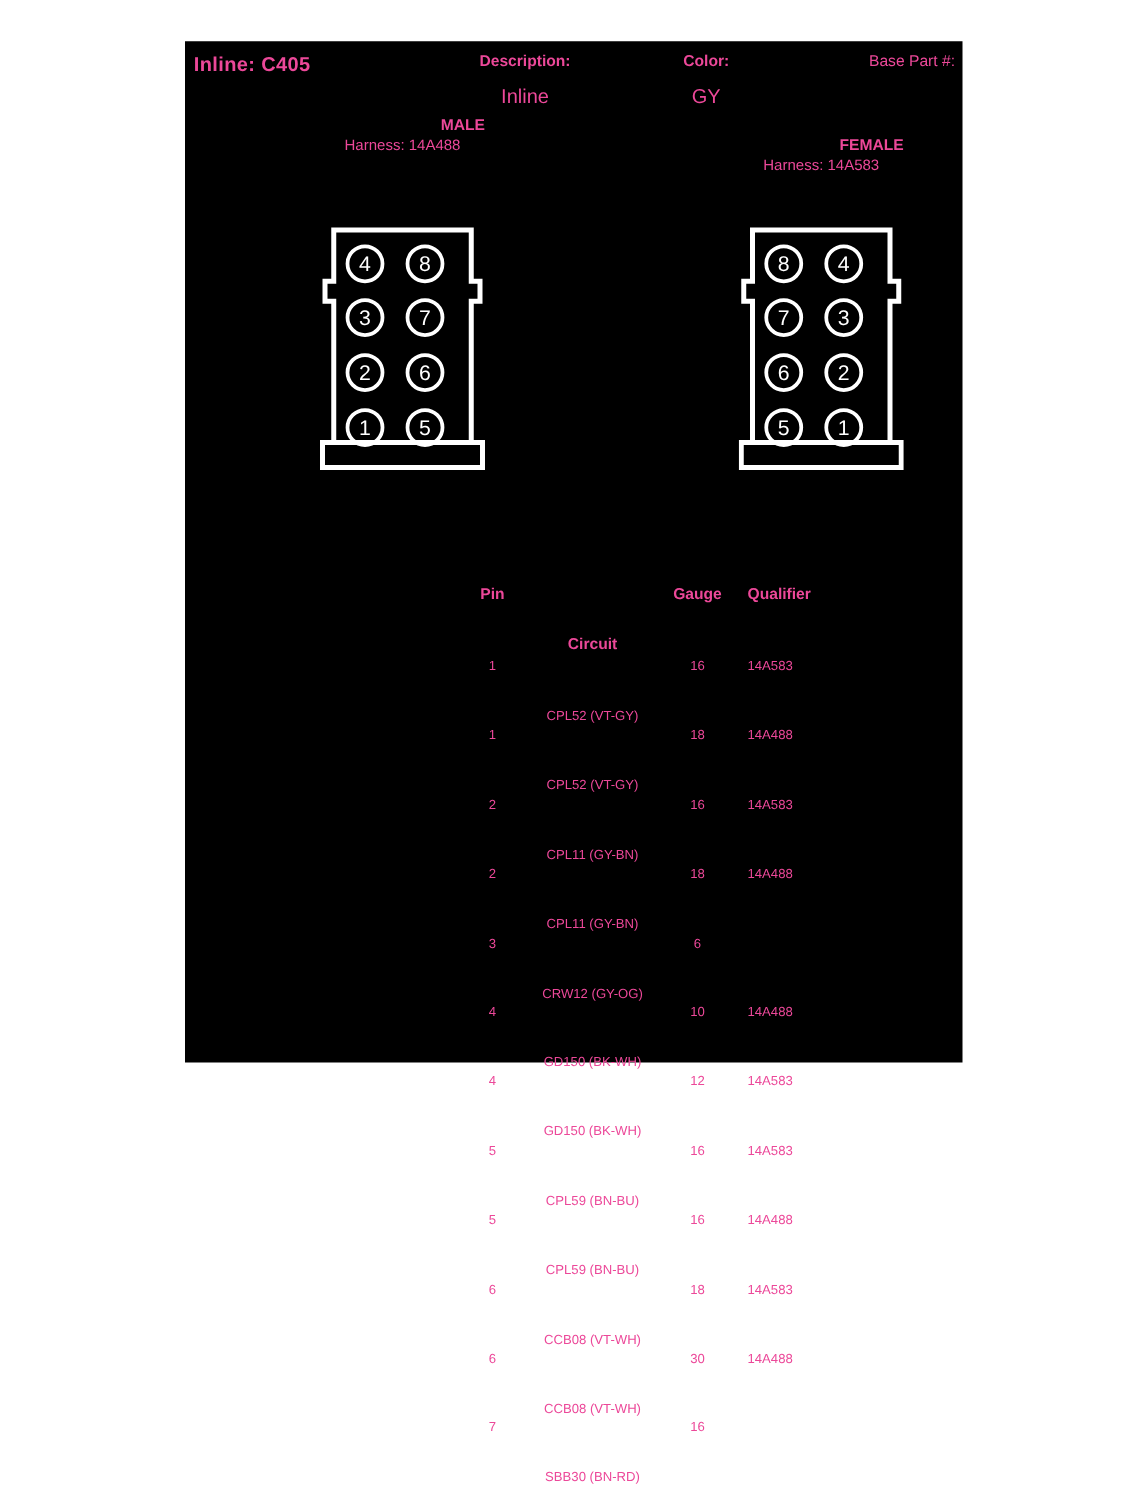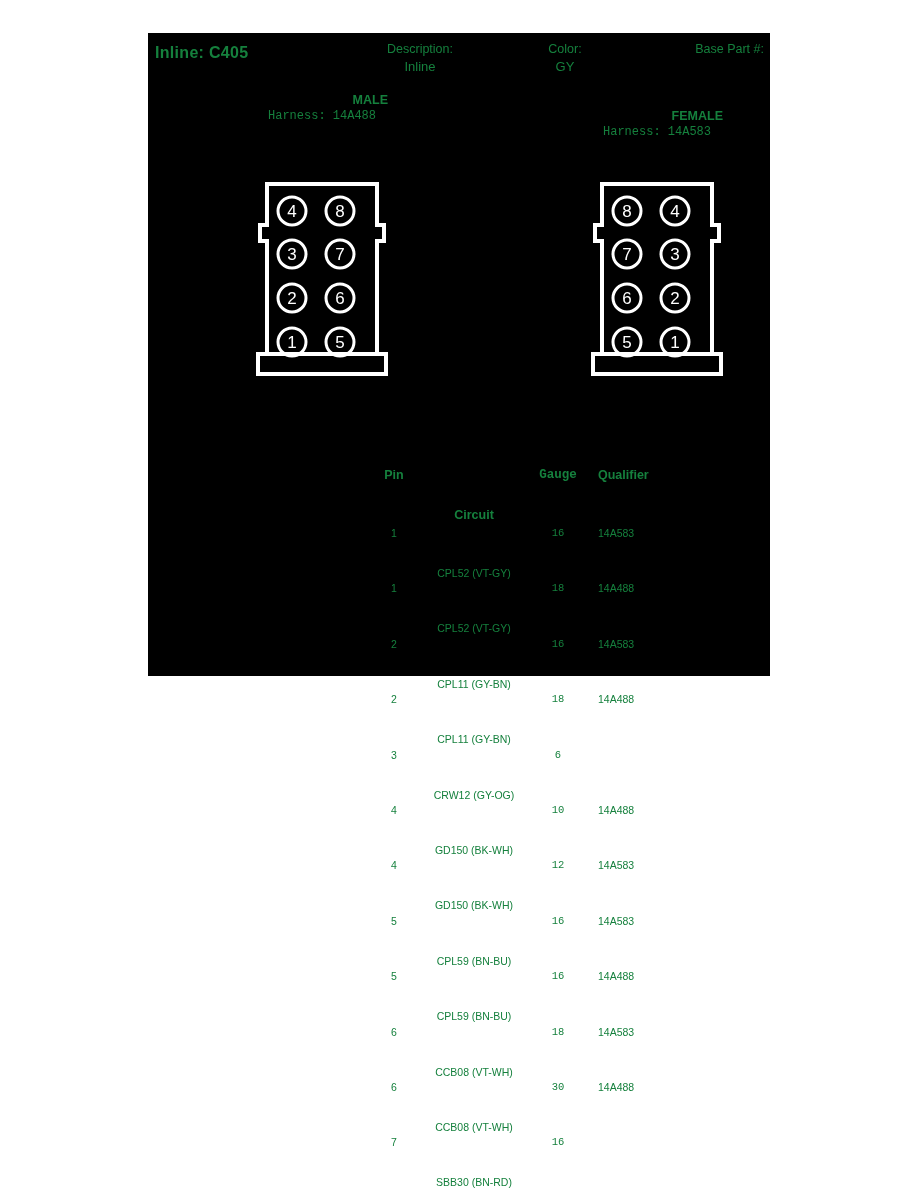--- a/index.html
+++ b/index.html
@@ -4,39 +4,39 @@
 <style>
   html,body{margin:0;padding:0;}
   body{
     width:918px;height:1188px;
     background:#ffffff;
     font-family:"Liberation Sans", sans-serif;
     position:relative;
     overflow:hidden;
   }
   .panel{
-    position:absolute;left:148px;top:33px;width:622px;height:643px;
-    background:#000000;color:#15803d;
+    position:absolute;left:148px;top:33px;width:622px;height:817px;
+    background:#000000;color:#ec4899;
   }
   .title{
     position:absolute;left:7px;top:11px;
     font-size:16px;font-weight:bold;letter-spacing:.3px;
   }
   .hdr-block{position:absolute;text-align:center;transform:translateX(-50%);}
-  .hdr-block .lbl{font-size:12.5px;font-weight:normal;}
-  .hdr-block .val{font-size:13px;margin-top:3px;}
+  .hdr-block .lbl{font-size:12.5px;font-weight:bold;}
+  .hdr-block .val{font-size:16px;margin-top:13px;}
   .desc-block{left:272px;top:9px;}
   .color-block{left:417px;top:9px;}
   .basepart{
     position:absolute;right:6px;top:9px;
     font-size:12.5px;font-weight:normal;
   }
   .conn-label{position:absolute;width:132px;text-align:center;top:60px;}
   .conn-label .name{font-size:12.5px;font-weight:bold;text-align:right;}
-  .conn-label .harness{font-size:12px;margin-top:2px;font-family:Liberation Mono, monospace;}
+  .conn-label .harness{font-size:12px;margin-top:2px;}
   .male-label{left:108px;}
   .female-label{left:443px;margin-top:16px;}
   .conn-svg{position:absolute;top:148px;}
   .male-svg{left:108px;}
   .female-svg{left:443px;}
   .pin-table{
     position:absolute;left:230px;top:433px;
     display:grid;
     grid-template-columns:32px 96px 40px 70px;
     column-gap:16px;
@@ -45,21 +45,21 @@
     font-size:12.5px;font-weight:bold;
     height:20px;line-height:18px;
   }
   .pin-table .cell{
     font-size:10.5px;
     height:15.4px;line-height:15.4px;
     white-space:nowrap;
   }
   .c-pin{text-align:center;}
   .c-circuit{text-align:center;margin-top:40px;}
-  .c-gauge{text-align:center;font-family:Liberation Mono, monospace;}
+  .c-gauge{text-align:center;}
   .c-qual{text-align:left;padding-left:4px;}
 </style>
 </head>
 <body>
 
 <div class="panel">
 
   <div class="title">Inline: C405</div>
 
   <div class="hdr-block desc-block">

